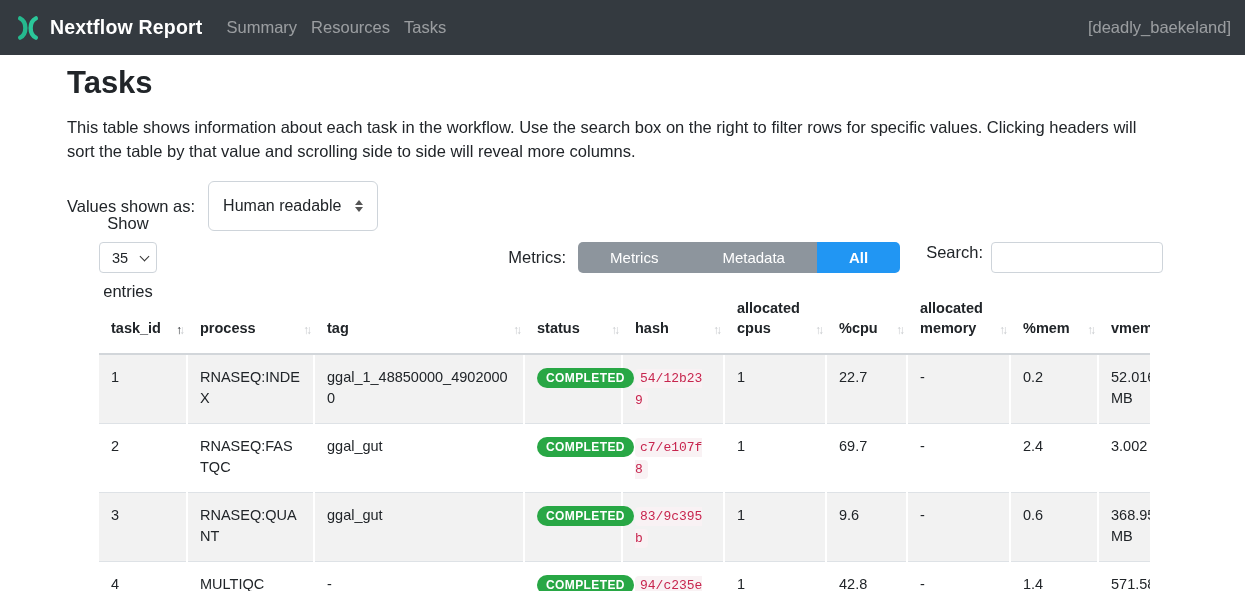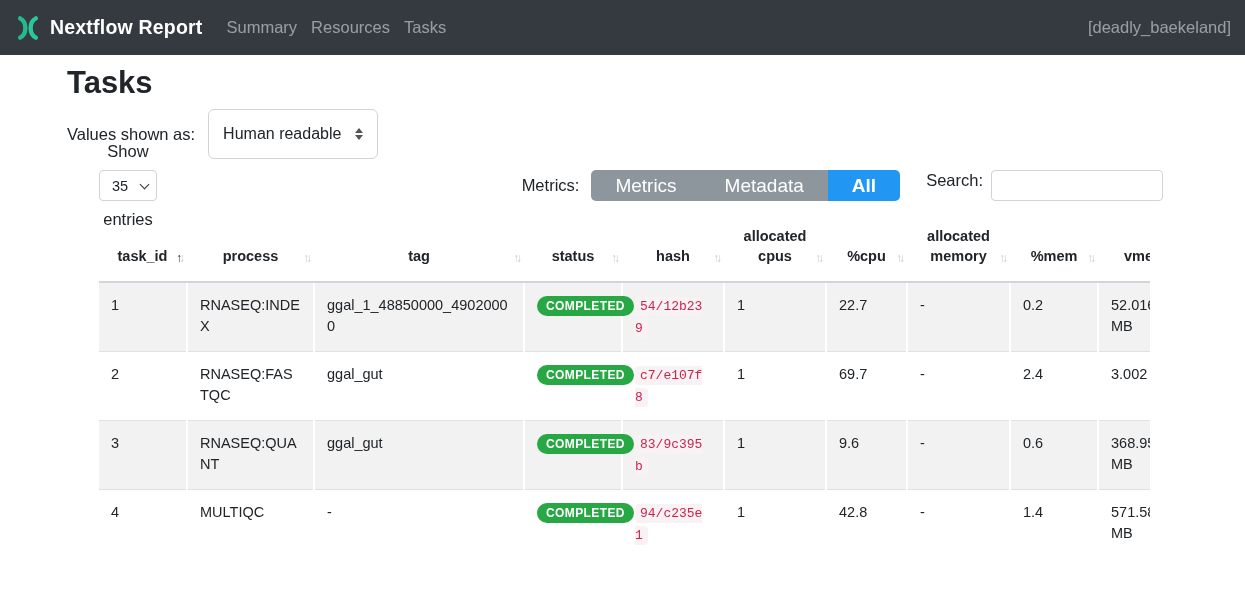--- a/index.html
+++ b/index.html
@@ -36,30 +36,30 @@
   .controls{display:flex;align-items:center;height:31px;margin-bottom:15px;}
   .ctl-left{display:flex;align-items:center;gap:9px;font-size:16.5px;flex-direction:column;}
   .select-sm{height:31px;width:58px;border:1px solid var(--input-border);border-radius:4px;
     display:flex;align-items:center;justify-content:space-between;padding:0 8px 0 12px;
     font-size:14.5px;cursor:pointer;background:#fff;}
   .chev{width:7px;height:7px;border-right:1.6px solid #333;border-bottom:1.6px solid #333;
     transform:rotate(45deg);margin-top:-3px;}
   .ctl-right{margin-left:auto;display:flex;align-items:center;}
   .filter-label{font-size:16.5px;margin-right:12px;}
   .btn-group{display:flex;border-radius:5px;overflow:hidden;}
-  .fbtn{height:31px;border:none;color:#fff;font-size:19px;padding:0 24px;cursor:pointer;
+  .fbtn{height:31px;border:none;color:#fff;font-size:15px;padding:0 32px;cursor:pointer;
     background:var(--btn-gray);font-family:inherit;}
   .fbtn.active{background:var(--blue);font-weight:600;}
   .search-label{font-size:16.5px;margin:0 8px 11px 26px;}
   .search-input{height:31px;width:172px;border:1px solid var(--input-border);border-radius:4px;
     padding:0 8px;font-size:14px;font-family:inherit;outline:none;}
   
   .table-clip{width:1051px;overflow:hidden;}
   table{table-layout:fixed;width:1093px;border-collapse:collapse;font-size:14.5px;}
-  th{font-weight:700;text-align:center;vertical-align:bottom;padding:10px 12px 15px 12px;
+  th{font-weight:700;text-align:left;vertical-align:bottom;padding:10px 12px 15px 12px;
     border-bottom:2px solid var(--hdr-border);border-right:2px solid #fff;
     position:relative;height:60px;line-height:20px;cursor:pointer;}
   td{vertical-align:top;padding:12px 12px;line-height:21px;height:66px;
     border-top:1px solid var(--border);border-right:2px solid #fff;word-wrap:break-word;}
   tbody tr:nth-child(odd) td{background:var(--stripe);}
   .sort{position:absolute;right:4px;bottom:13px;font-size:12px;letter-spacing:-3px;
     color:var(--muted-icon);white-space:nowrap;}
   .sort .active{color:#212529;}
   .badge{display:inline-block;background:var(--badge-green);color:#fff;font-size:12px;
     font-weight:700;letter-spacing:.4px;padding:4px 9px 4px 9px;border-radius:10px;line-height:12px;}
@@ -83,20 +83,21 @@
       <li><a>Summary</a></li>
       <li><a>Resources</a></li>
       <li><a>Tasks</a></li>
     </ul>
   <div class="nav-spacer"></div>
   <span class="session">[deadly_baekeland]</span>
 </nav>
 
 <main>
   <h1>Tasks</h1>
+  <p class="description">This table shows information about each task in the workflow. Use the search box on the right to filter rows for specific values. Clicking headers will sort the table by that value and scrolling side to side will reveal more columns.</p>
 
   <div class="values-row">
     <span class="values-label">Values shown as:</span>
     <div class="select-lg">
       <span>Human readable</span>
       <span class="updown">
           <i class="u"></i>
           <i class="d"></i>
         </span>
     </div>

